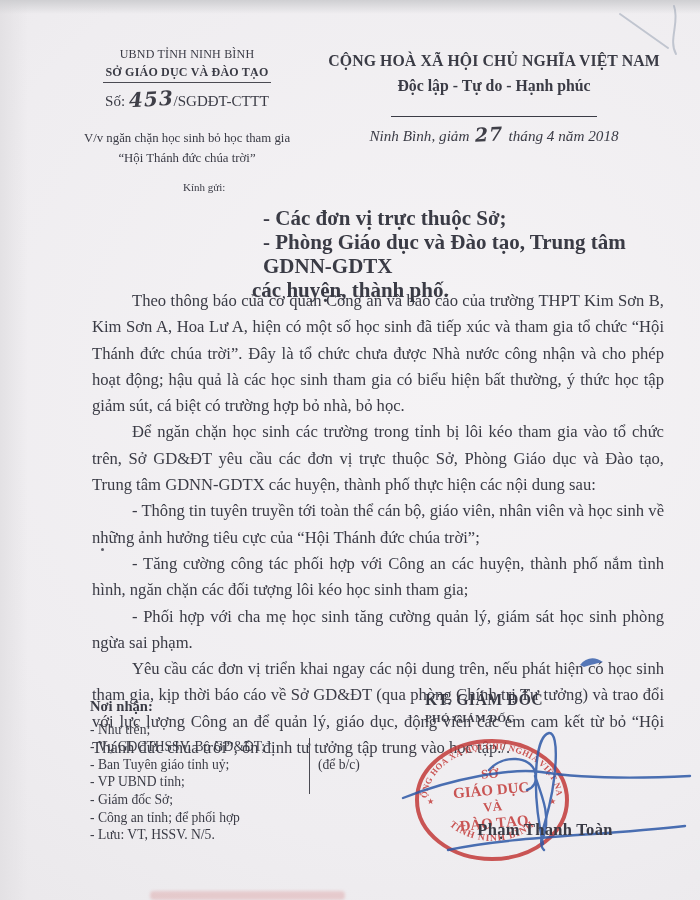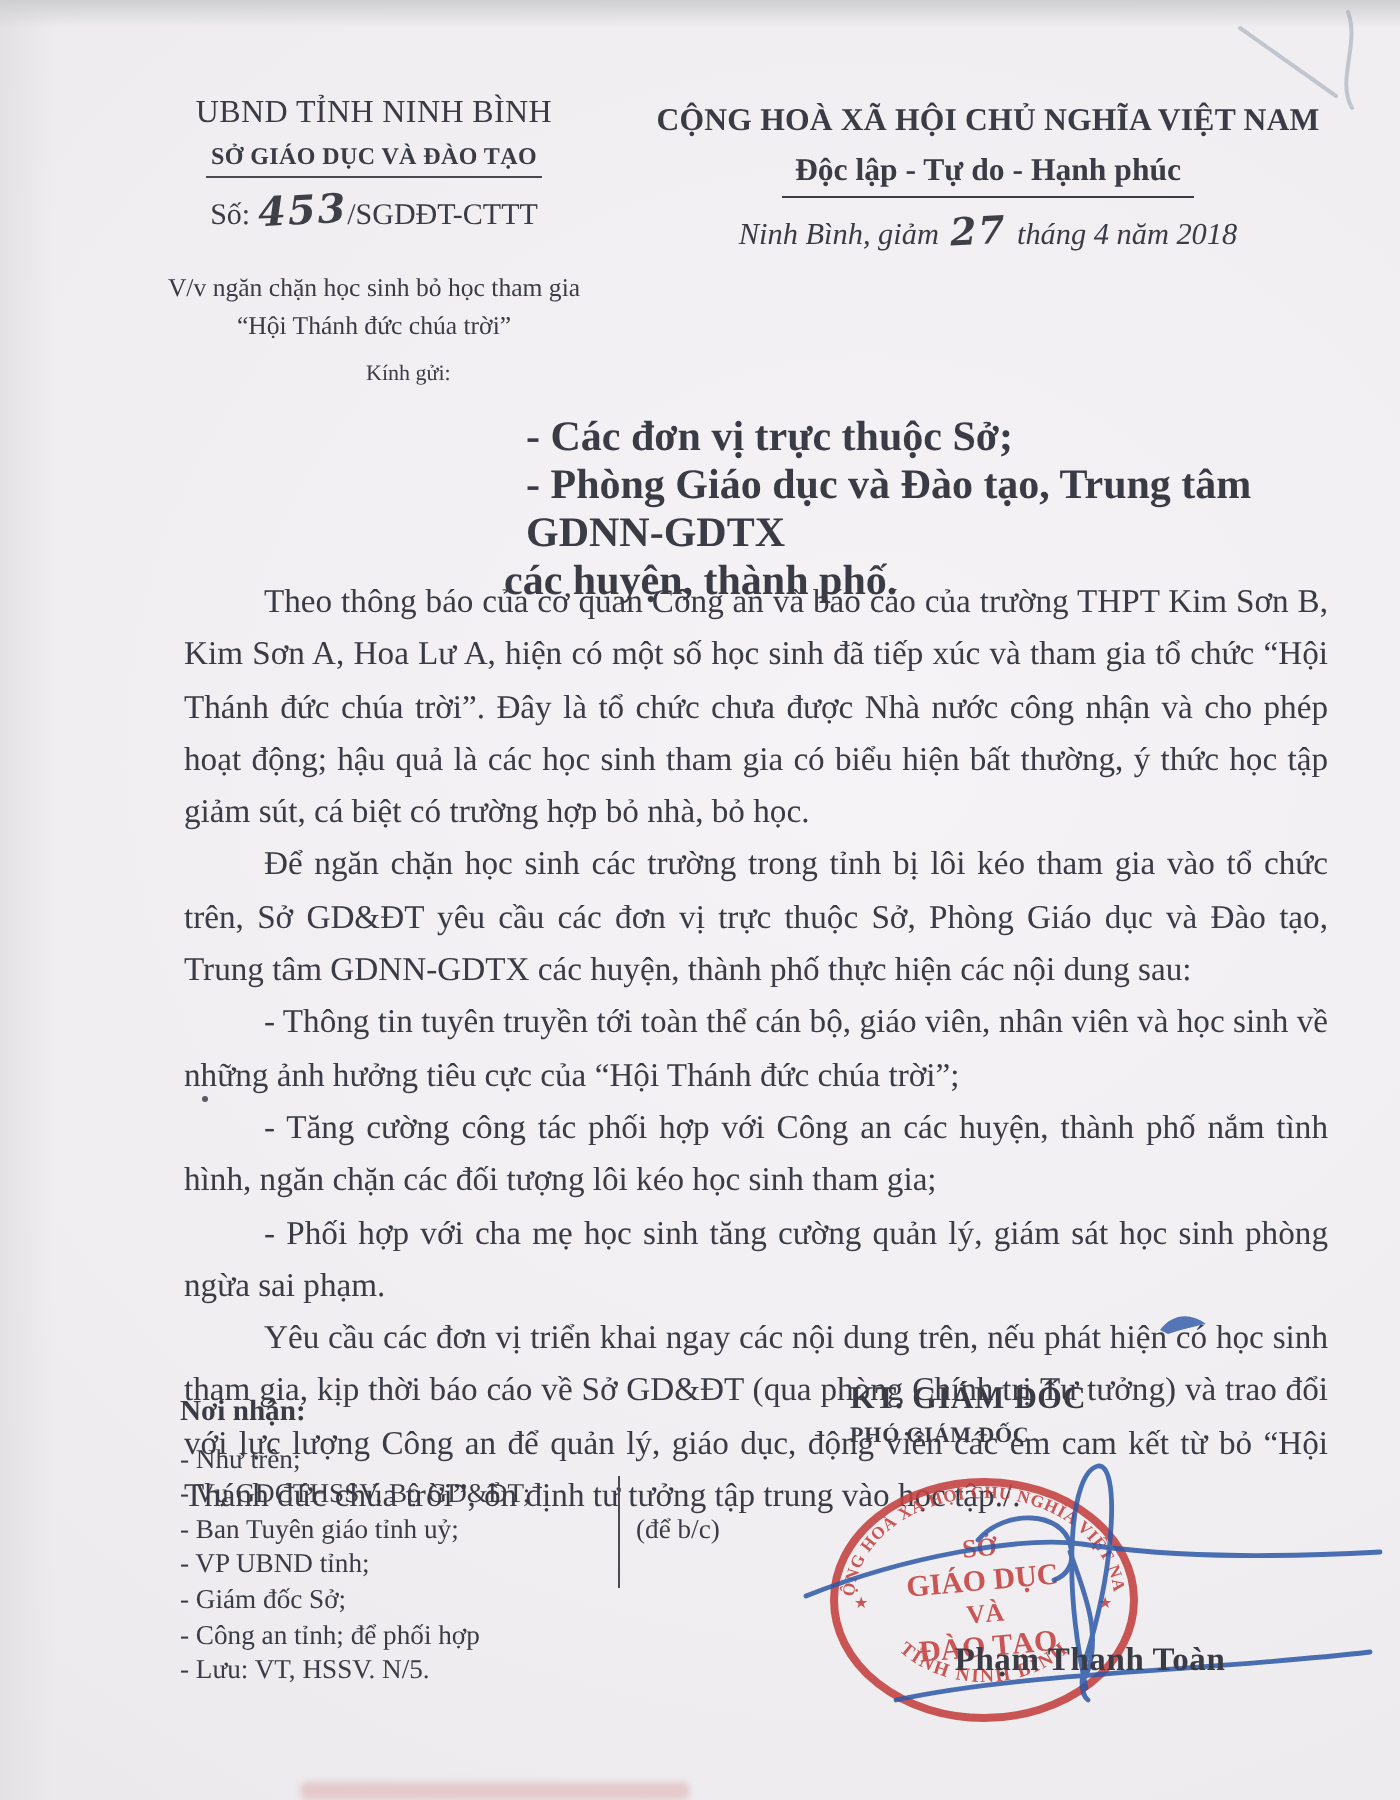--- a/index.html
+++ b/index.html
@@ -9,32 +9,32 @@
     font-family:"Liberation Serif","DejaVu Serif",serif;
     color:#3a3b45;
     background:
       linear-gradient(180deg, #cfcfd2 0px, rgba(207,207,210,0) 14px),
       linear-gradient(90deg, #e3e1e4 0px, rgba(227,225,228,0) 28px),
       radial-gradient(130% 95% at 62% 42%, #f5f3f5 0%, #efedf0 55%, #e6e4e7 100%);
   }
 
   
   .hleft{position:absolute;left:58px;top:46px;width:258px;text-align:center;line-height:1.35;}
-  .org-parent{font-size:16px;letter-spacing:.2px;}
+  .org-parent{font-size:12px;letter-spacing:.2px;}
   .org-name{font-size:12px;font-weight:bold;letter-spacing:.2px;margin-top:2px;}
   .rule{width:168px;height:0;border-bottom:1.4px solid #4a4a52;margin:2px auto 3px auto;}
   .doc-no{font-size:15px;}
   .hand{font-family:"DejaVu Serif",serif;font-style:italic;font-weight:bold;font-size:20px;
         display:inline-block;transform:rotate(-3deg);color:#3f3f48;letter-spacing:1px;}
   .subject{font-size:12.8px;line-height:1.5;margin-top:16px;}
 
   .hright{position:absolute;left:318px;top:50px;width:352px;text-align:center;line-height:1.4;}
   .motto1{font-size:15.8px;font-weight:bold;letter-spacing:.1px;}
   .motto2{font-size:15.8px;font-weight:bold;display:inline-block;
-          border-bottom:1.5px solid #3a3b45;padding:0 6px 1px 6px;margin-top:3px;}
+          border-bottom:1.5px solid #3a3b45;padding:0 6px 19px 6px;margin-top:3px;}
   .dateline{font-size:15.2px;font-style:italic;margin-top:4px;}
   .dateline .hand{font-size:19px;margin:0 1px 0 2px;}
 
   
   .salutation{position:absolute;left:183px;top:181px;font-size:11px;}
   .recipients{position:absolute;left:252px;top:206px;width:400px;font-size:21px;line-height:24px;font-weight:bold;}
   .recipients .r-ind{padding-left:11px;}
 
   
   .body{position:absolute;left:92px;top:288px;width:572px;

